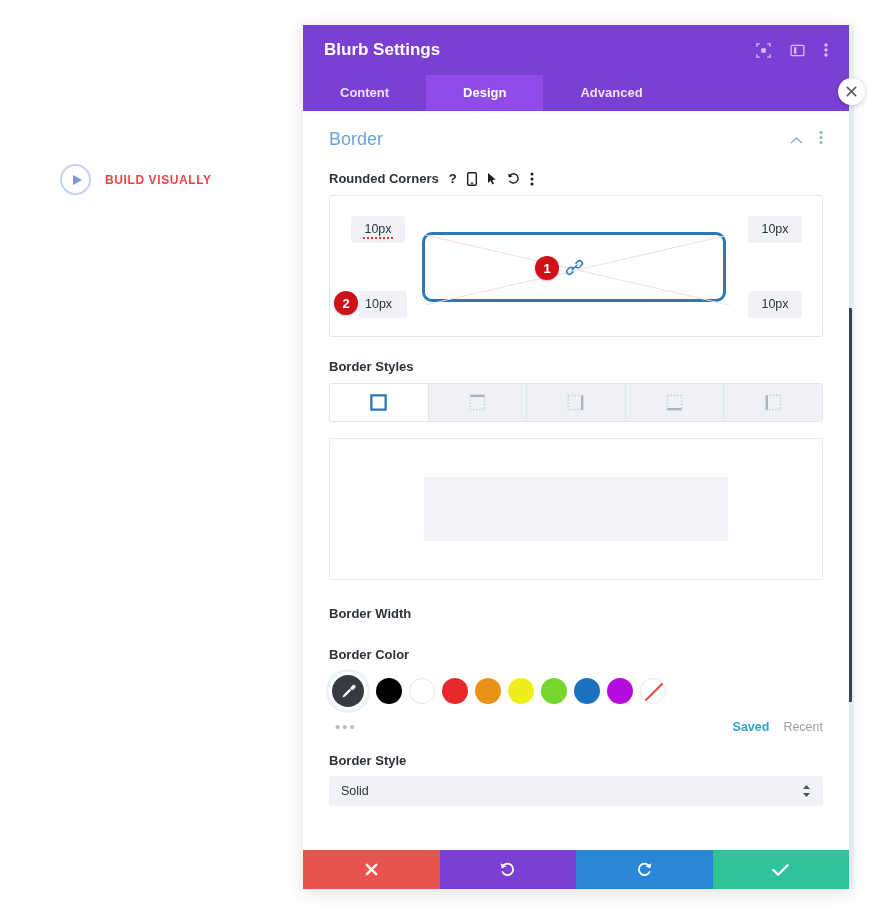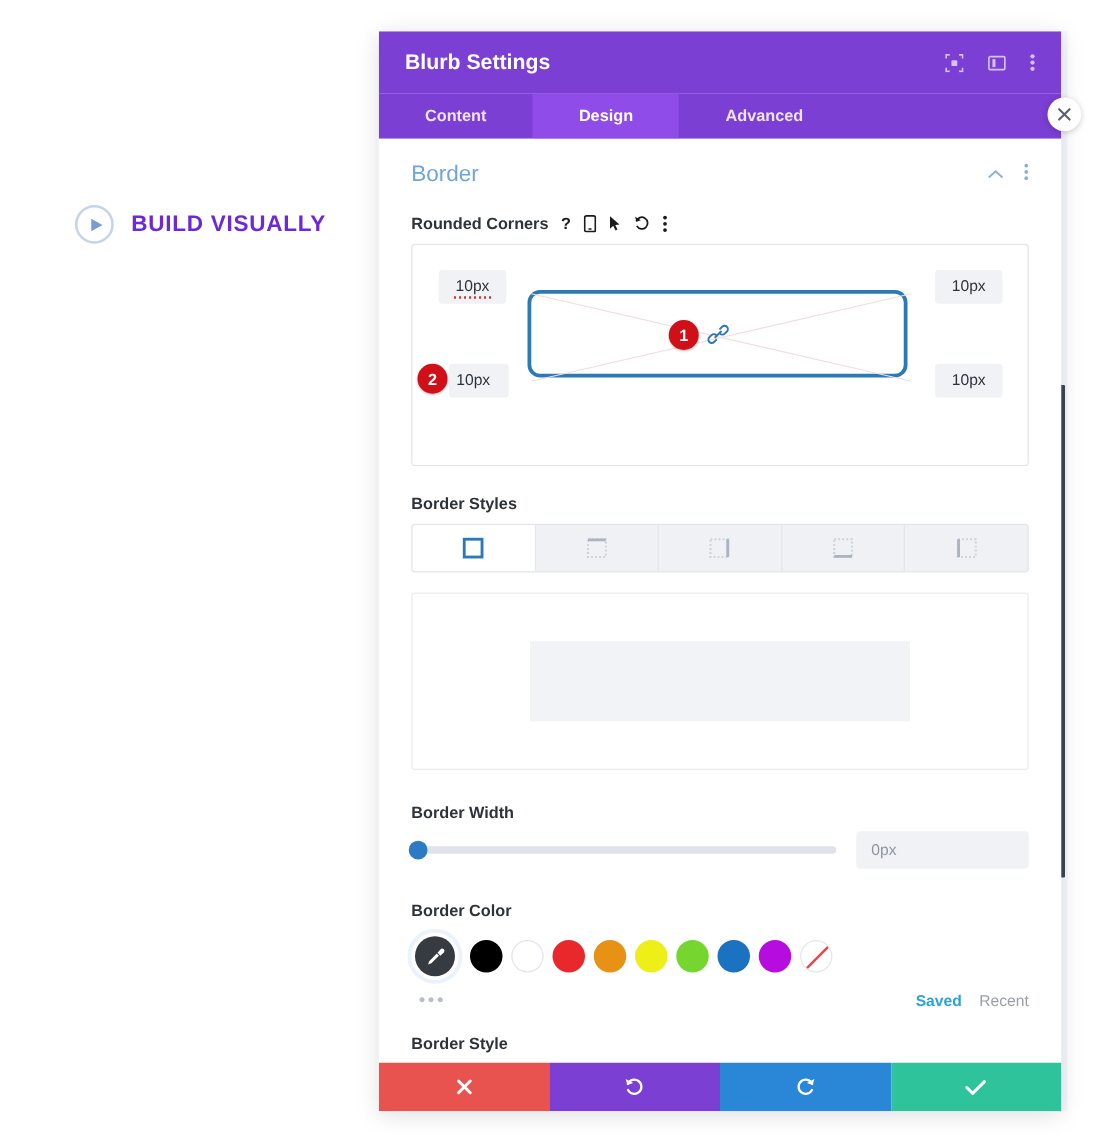--- a/index.html
+++ b/index.html
@@ -22,21 +22,21 @@
     display: flex; align-items: center; justify-content: center;
   }
   .play-tri {
     width: 0; height: 0;
     border-left: 9px solid #7b9ad6;
     border-top: 5.5px solid transparent;
     border-bottom: 5.5px solid transparent;
     margin-left: 3px;
   }
   .bv-label {
-    font-size: 18px; letter-spacing: .6px; color: #6d28d9; font-weight: 600;
+    font-size: 12px; letter-spacing: .6px; color: #ef4444; font-weight: 600;
   }
 
   
   .modal {
     position: absolute; left: 303px; top: 25px;
     width: 546px; height: 864px;
     background: #fff;
     box-shadow: 0 3px 18px rgba(0,0,0,.13);
     display: flex; flex-direction: column;
     overflow: hidden;
@@ -74,21 +74,21 @@
   .field-label-row {
     display: flex; align-items: center; gap: 10px;
     margin-top: 19px; margin-bottom: 9px;
   }
   .field-label { font-size: 13px; color: #2d3338; font-weight: 700; }
   .mini-ic { display: flex; align-items: center; cursor: pointer; color: #1b1b1b; }
 
   
   .corner-box {
     border: 1px solid #e2e5ea; border-radius: 3px;
-    height: 178px; position: relative; background: #fff;
+    height: 142px; position: relative; background: #fff;
   }
   .corner-canvas {
     position: absolute; left: 92px; top: 36px;
     width: 304px; height: 70px;
     border: 3px solid #2b79b6; border-radius: 10px;
     background: #fff;
   }
   .corner-canvas svg { position: absolute; inset: -3px; }
   .badge {
     width: 24px; height: 24px; border-radius: 50%;
@@ -373,26 +373,20 @@
         </div>
       </div>
 
       <div class="preview-box">
         <div class="preview-inner"></div>
       </div>
 
       <div class="field-label-row" style="margin-top:26px;margin-bottom:6px;">
         <span class="field-label">Border Width</span>
       </div>
-      <div class="slider-row">
-        <div class="slider-track">
-          <div class="slider-knob"></div>
-        </div>
-        <div class="num-field">0px</div>
-      </div>
 
       <div class="field-label-row" style="margin-top:26px;margin-bottom:2px;">
         <span class="field-label">Border Color</span>
       </div>
       <div class="color-row">
         <div class="picker-wrap">
           <div class="picker-dot">
             <svg width="17" height="17" viewBox="0 0 18 18">
               <path d="M13.6 2.2 a2 2 0 0 1 2.6 2.8 L13 8 l-2.4-2.4 Z" fill="#fff"></path>
               <path d="M10 6.2 L11.8 8 L5.4 14.4 L2.6 15.4 L3.6 12.6 Z" fill="#fff"></path>

